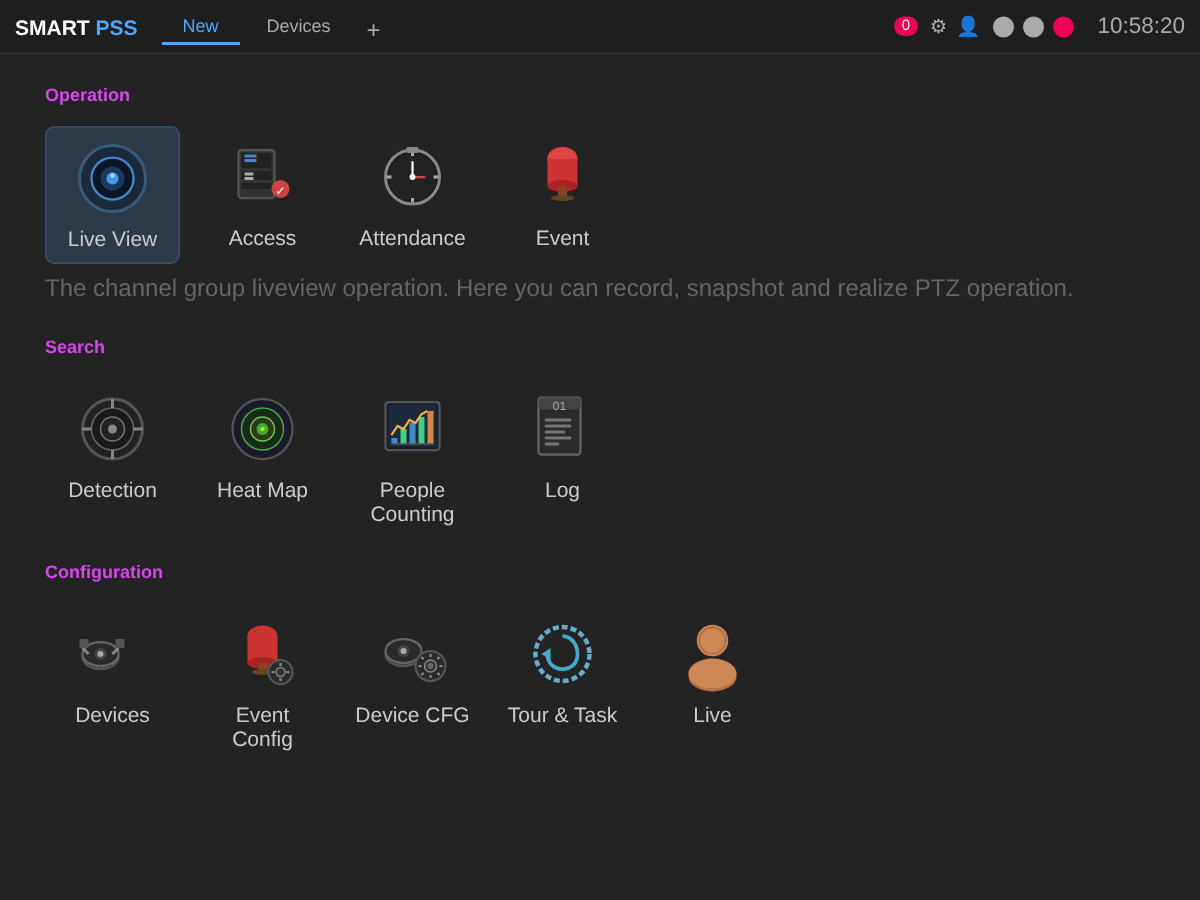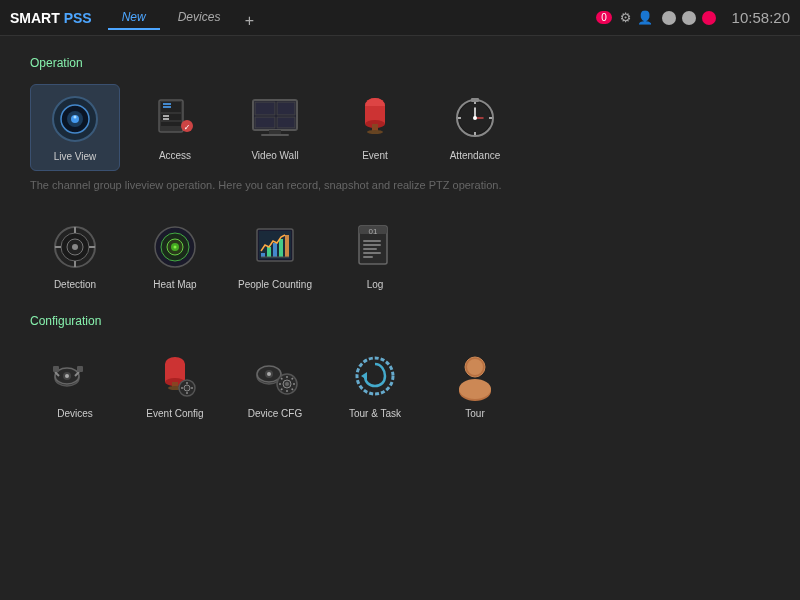--- a/index.html
+++ b/index.html
@@ -28,21 +28,20 @@
     .brand {
       font-size: 14px;
       font-weight: bold;
       color: #fff;
     }
     .brand span { color: #4da6ff; }
     .tabs {
       display: flex;
       align-items: flex-end;
       gap: 4px;
-      font-style: italic;
     }
     .tab {
       padding: 4px 14px;
       font-size: 12px;
       color: #aaa;
       cursor: pointer;
       border-bottom: 2px solid transparent;
     }
     .tab.active {
       color: #4da6ff;
@@ -100,23 +99,23 @@
     .win-max { background: #aaa; }
     .win-close { background: #e05; }
     .main-content {
       padding: 20px 30px;
       background: #232323;
       height: calc(600px - 36px);
       overflow-y: auto;
     }
     .section-label {
       font-size: 12px;
-      color: #86efac;
+      color: #d946ef;
       margin-bottom: 14px;
-      font-weight: normal;
+      font-weight: bold;
     }
     .icon-grid {
       display: flex;
       flex-wrap: wrap;
       gap: 10px;
       margin-bottom: 8px;
     }
     .icon-item {
       display: flex;
       flex-direction: column;
@@ -133,26 +132,26 @@
     }
     .icon-item .icon-img {
       width: 48px;
       height: 48px;
       margin-bottom: 8px;
       display: flex;
       align-items: center;
       justify-content: center;
     }
     .icon-item .icon-label {
-      font-size: 10px;
+      font-size: 14px;
       color: #ccc;
       text-align: center;
     }
     .description {
-      font-size: 11px;
+      font-size: 16px;
       color: #666;
       margin-bottom: 22px;
       margin-top: 4px;
     }
     .section-divider {
       margin-bottom: 16px;
     }
     
     svg { overflow: visible; }
   </style>
@@ -215,72 +214,59 @@
             <rect x="10" y="10" width="8" height="2" fill="#4488cc"></rect>
             <rect x="10" y="19" width="6" height="2" fill="#aaa"></rect>
             <rect x="10" y="22" width="6" height="2" fill="#aaa"></rect>
             <circle cx="34" cy="30" r="6" fill="#cc4444"></circle>
             <text x="34" y="34" text-anchor="middle" font-size="8" fill="white">✓</text>
           </svg>
         </div>
         <span class="icon-label">Access</span>
       </div>
 
-      <div class="icon-item">
-        <div class="icon-img">
-          <svg width="48" height="40" viewBox="0 0 48 40">
-            <rect x="2" y="2" width="44" height="30" rx="2" fill="#1a1a2e" stroke="#555" stroke-width="2"></rect>
-            <rect x="4" y="4" width="20" height="13" fill="#2a2a3e" stroke="#444" stroke-width="1"></rect>
-            <rect x="26" y="4" width="18" height="13" fill="#2a2a3e" stroke="#444" stroke-width="1"></rect>
-            <rect x="4" y="19" width="20" height="11" fill="#2a2a3e" stroke="#444" stroke-width="1"></rect>
-            <rect x="26" y="19" width="18" height="11" fill="#2a2a3e" stroke="#444" stroke-width="1"></rect>
-            <rect x="18" y="32" width="12" height="4" fill="#333"></rect>
-            <rect x="10" y="36" width="28" height="2" rx="1" fill="#555"></rect>
-          </svg>
-        </div>
-        <span class="icon-label">Video Wall</span>
-      </div>
-
-      <div class="icon-item">
-        <div class="icon-img">
-          <svg width="40" height="44" viewBox="0 0 40 44">
-            <ellipse cx="20" cy="10" rx="10" ry="8" fill="#cc3333"></ellipse>
-            <ellipse cx="20" cy="10" rx="10" ry="8" fill="#dd4444"></ellipse>
-            <rect x="10" y="10" width="20" height="18" fill="#cc3333"></rect>
-            <ellipse cx="20" cy="28" rx="10" ry="4" fill="#aa2222"></ellipse>
-            <rect x="17" y="28" width="6" height="8" fill="#884422"></rect>
-            <ellipse cx="20" cy="36" rx="8" ry="2" fill="#664422"></ellipse>
-          </svg>
-        </div>
-        <span class="icon-label">Event</span>
-      </div>
 
       <div class="icon-item">
         <div class="icon-img">
           <svg width="44" height="44" viewBox="0 0 44 44">
             <circle cx="22" cy="22" r="18" fill="#1a1a1a" stroke="#888" stroke-width="2"></circle>
             <circle cx="22" cy="22" r="16" fill="#222"></circle>
             <line x1="22" y1="8" x2="22" y2="5" stroke="#aaa" stroke-width="2"></line>
             <line x1="22" y1="39" x2="22" y2="36" stroke="#aaa" stroke-width="2"></line>
             <line x1="8" y1="22" x2="5" y2="22" stroke="#aaa" stroke-width="2"></line>
             <line x1="39" y1="22" x2="36" y2="22" stroke="#aaa" stroke-width="2"></line>
             <line x1="22" y1="22" x2="22" y2="12" stroke="#fff" stroke-width="1.5" stroke-linecap="round"></line>
             <line x1="22" y1="22" x2="30" y2="22" stroke="#cc4444" stroke-width="1.5" stroke-linecap="round"></line>
             <circle cx="22" cy="22" r="2" fill="#fff"></circle>
             <rect x="18" y="2" width="8" height="4" rx="1" fill="#888"></rect>
           </svg>
         </div>
         <span class="icon-label">Attendance</span>
       </div>
 
+      <div class="icon-item">
+        <div class="icon-img">
+          <svg width="40" height="44" viewBox="0 0 40 44">
+            <ellipse cx="20" cy="10" rx="10" ry="8" fill="#cc3333"></ellipse>
+            <ellipse cx="20" cy="10" rx="10" ry="8" fill="#dd4444"></ellipse>
+            <rect x="10" y="10" width="20" height="18" fill="#cc3333"></rect>
+            <ellipse cx="20" cy="28" rx="10" ry="4" fill="#aa2222"></ellipse>
+            <rect x="17" y="28" width="6" height="8" fill="#884422"></rect>
+            <ellipse cx="20" cy="36" rx="8" ry="2" fill="#664422"></ellipse>
+          </svg>
+        </div>
+        <span class="icon-label">Event</span>
+      </div>
+
     </div>
     <div class="description">The channel group liveview operation. Here you can record, snapshot and realize PTZ operation.</div>
   </div>
 
   <div class="section-divider">
+    <div class="section-label">Search</div>
     <div class="icon-grid">
 
       <div class="icon-item">
         <div class="icon-img">
           <svg width="46" height="46" viewBox="0 0 46 46">
             <circle cx="23" cy="23" r="20" fill="#222" stroke="#555" stroke-width="2"></circle>
             <circle cx="23" cy="23" r="14" fill="#1a1a1a" stroke="#666" stroke-width="1"></circle>
             <circle cx="23" cy="23" r="8" fill="#222" stroke="#777" stroke-width="1"></circle>
             <circle cx="23" cy="23" r="3" fill="#888"></circle>
             <line x1="23" y1="3" x2="23" y2="9" stroke="#888" stroke-width="2"></line>
@@ -407,18 +393,18 @@
 
       <div class="icon-item">
         <div class="icon-img">
           <svg width="40" height="46" viewBox="0 0 40 46">
             <circle cx="20" cy="14" r="10" fill="#b87040" stroke="#cc8855" stroke-width="1"></circle>
             <circle cx="20" cy="14" r="8" fill="#cc8855"></circle>
             <ellipse cx="20" cy="38" rx="16" ry="10" fill="#b87040"></ellipse>
             <ellipse cx="20" cy="36" rx="16" ry="10" fill="#cc8855"></ellipse>
           </svg>
         </div>
-        <span class="icon-label">Tour</span>
+        <span class="icon-label">Live</span>
       </div>
     </div>
   </div>
 
 </div>
 
 </body></html>

